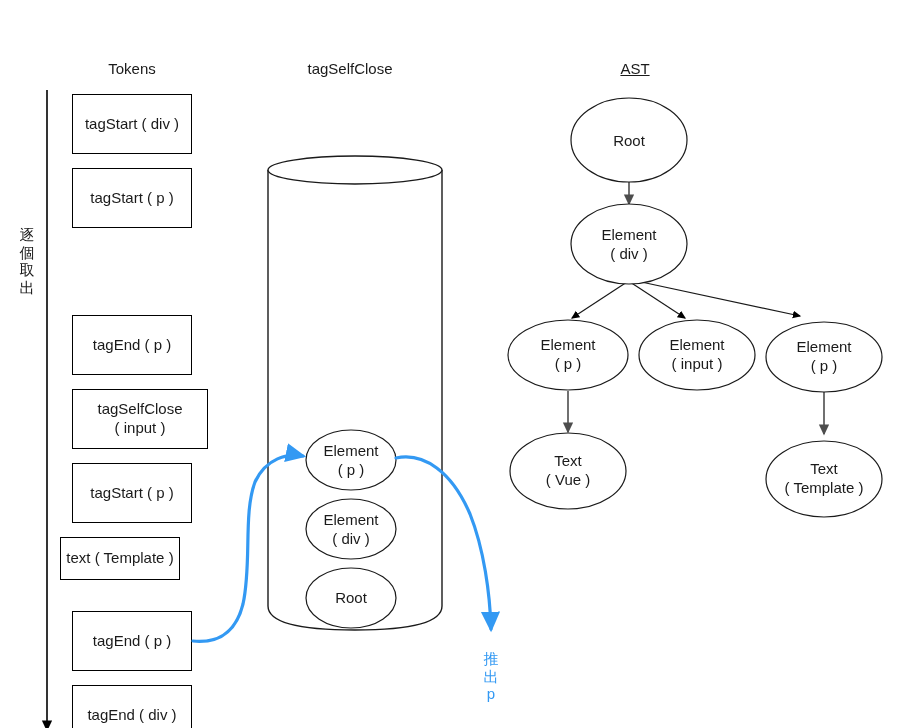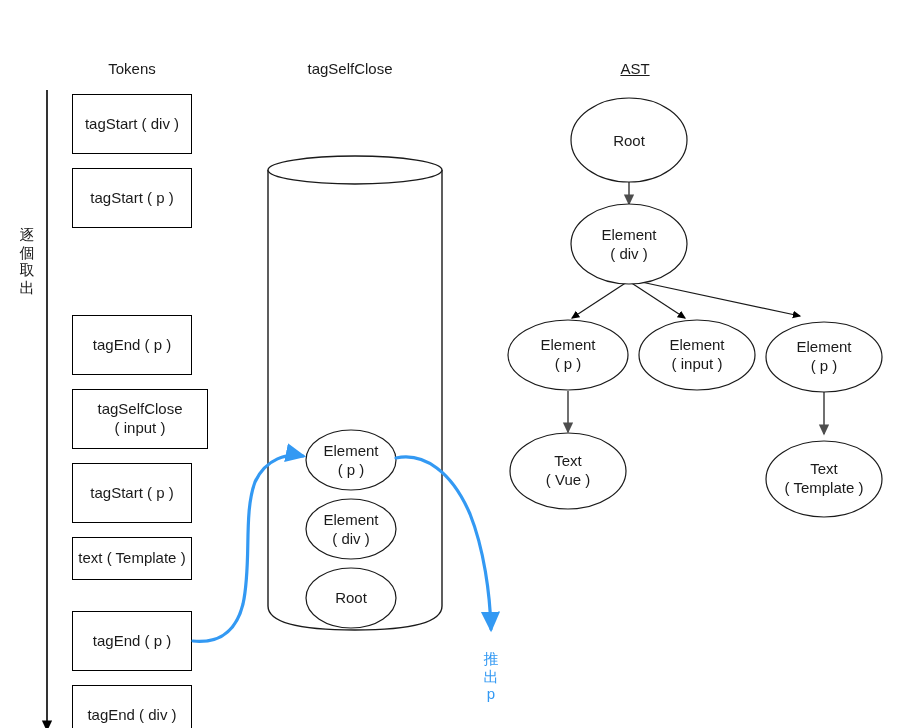--- a/index.html
+++ b/index.html
@@ -91,21 +91,21 @@
 個
 取
 出</div>
 
   <div class="token-box" style="left:72px; top:50px; width:120px; height:60px;">tagStart ( div )</div>
   <div class="token-box" style="left:72px; top:124px; width:120px; height:60px;">tagStart ( p )</div>
   <div class="token-box" style="left:72px; top:271px; width:120px; height:60px;">tagEnd ( p )</div>
   <div class="token-box" style="left:72px; top:345px; width:136px; height:60px;">tagSelfClose
 ( input )</div>
   <div class="token-box" style="left:72px; top:419px; width:120px; height:60px;">tagStart ( p )</div>
-  <div class="token-box" style="left:72px; top:493px; width:120px; height:43px;">text ( Template )</div>
+  <div class="token-box" style="left:60px; top:493px; width:120px; height:43px;">text ( Template )</div>
   <div class="token-box" style="left:72px; top:567px; width:120px; height:60px;">tagEnd ( p )</div>
   <div class="token-box" style="left:72px; top:641px; width:120px; height:60px;">tagEnd ( div )</div>
 
   <svg class="layer">
 
     <path d="M268,126 L268,562 Q268,586 355,586 Q442,586 442,562 L442,126" fill="#ffffff" stroke="#1a1a1a" stroke-width="1.4"></path>
 
     <path d="M268,562 Q268,538 355,538 Q442,538 442,562" fill="none" stroke="#1a1a1a" stroke-width="1.1" opacity="0"></path>
 
     <ellipse cx="355" cy="126" rx="87" ry="14" fill="#ffffff" stroke="#1a1a1a" stroke-width="1.4"></ellipse>

